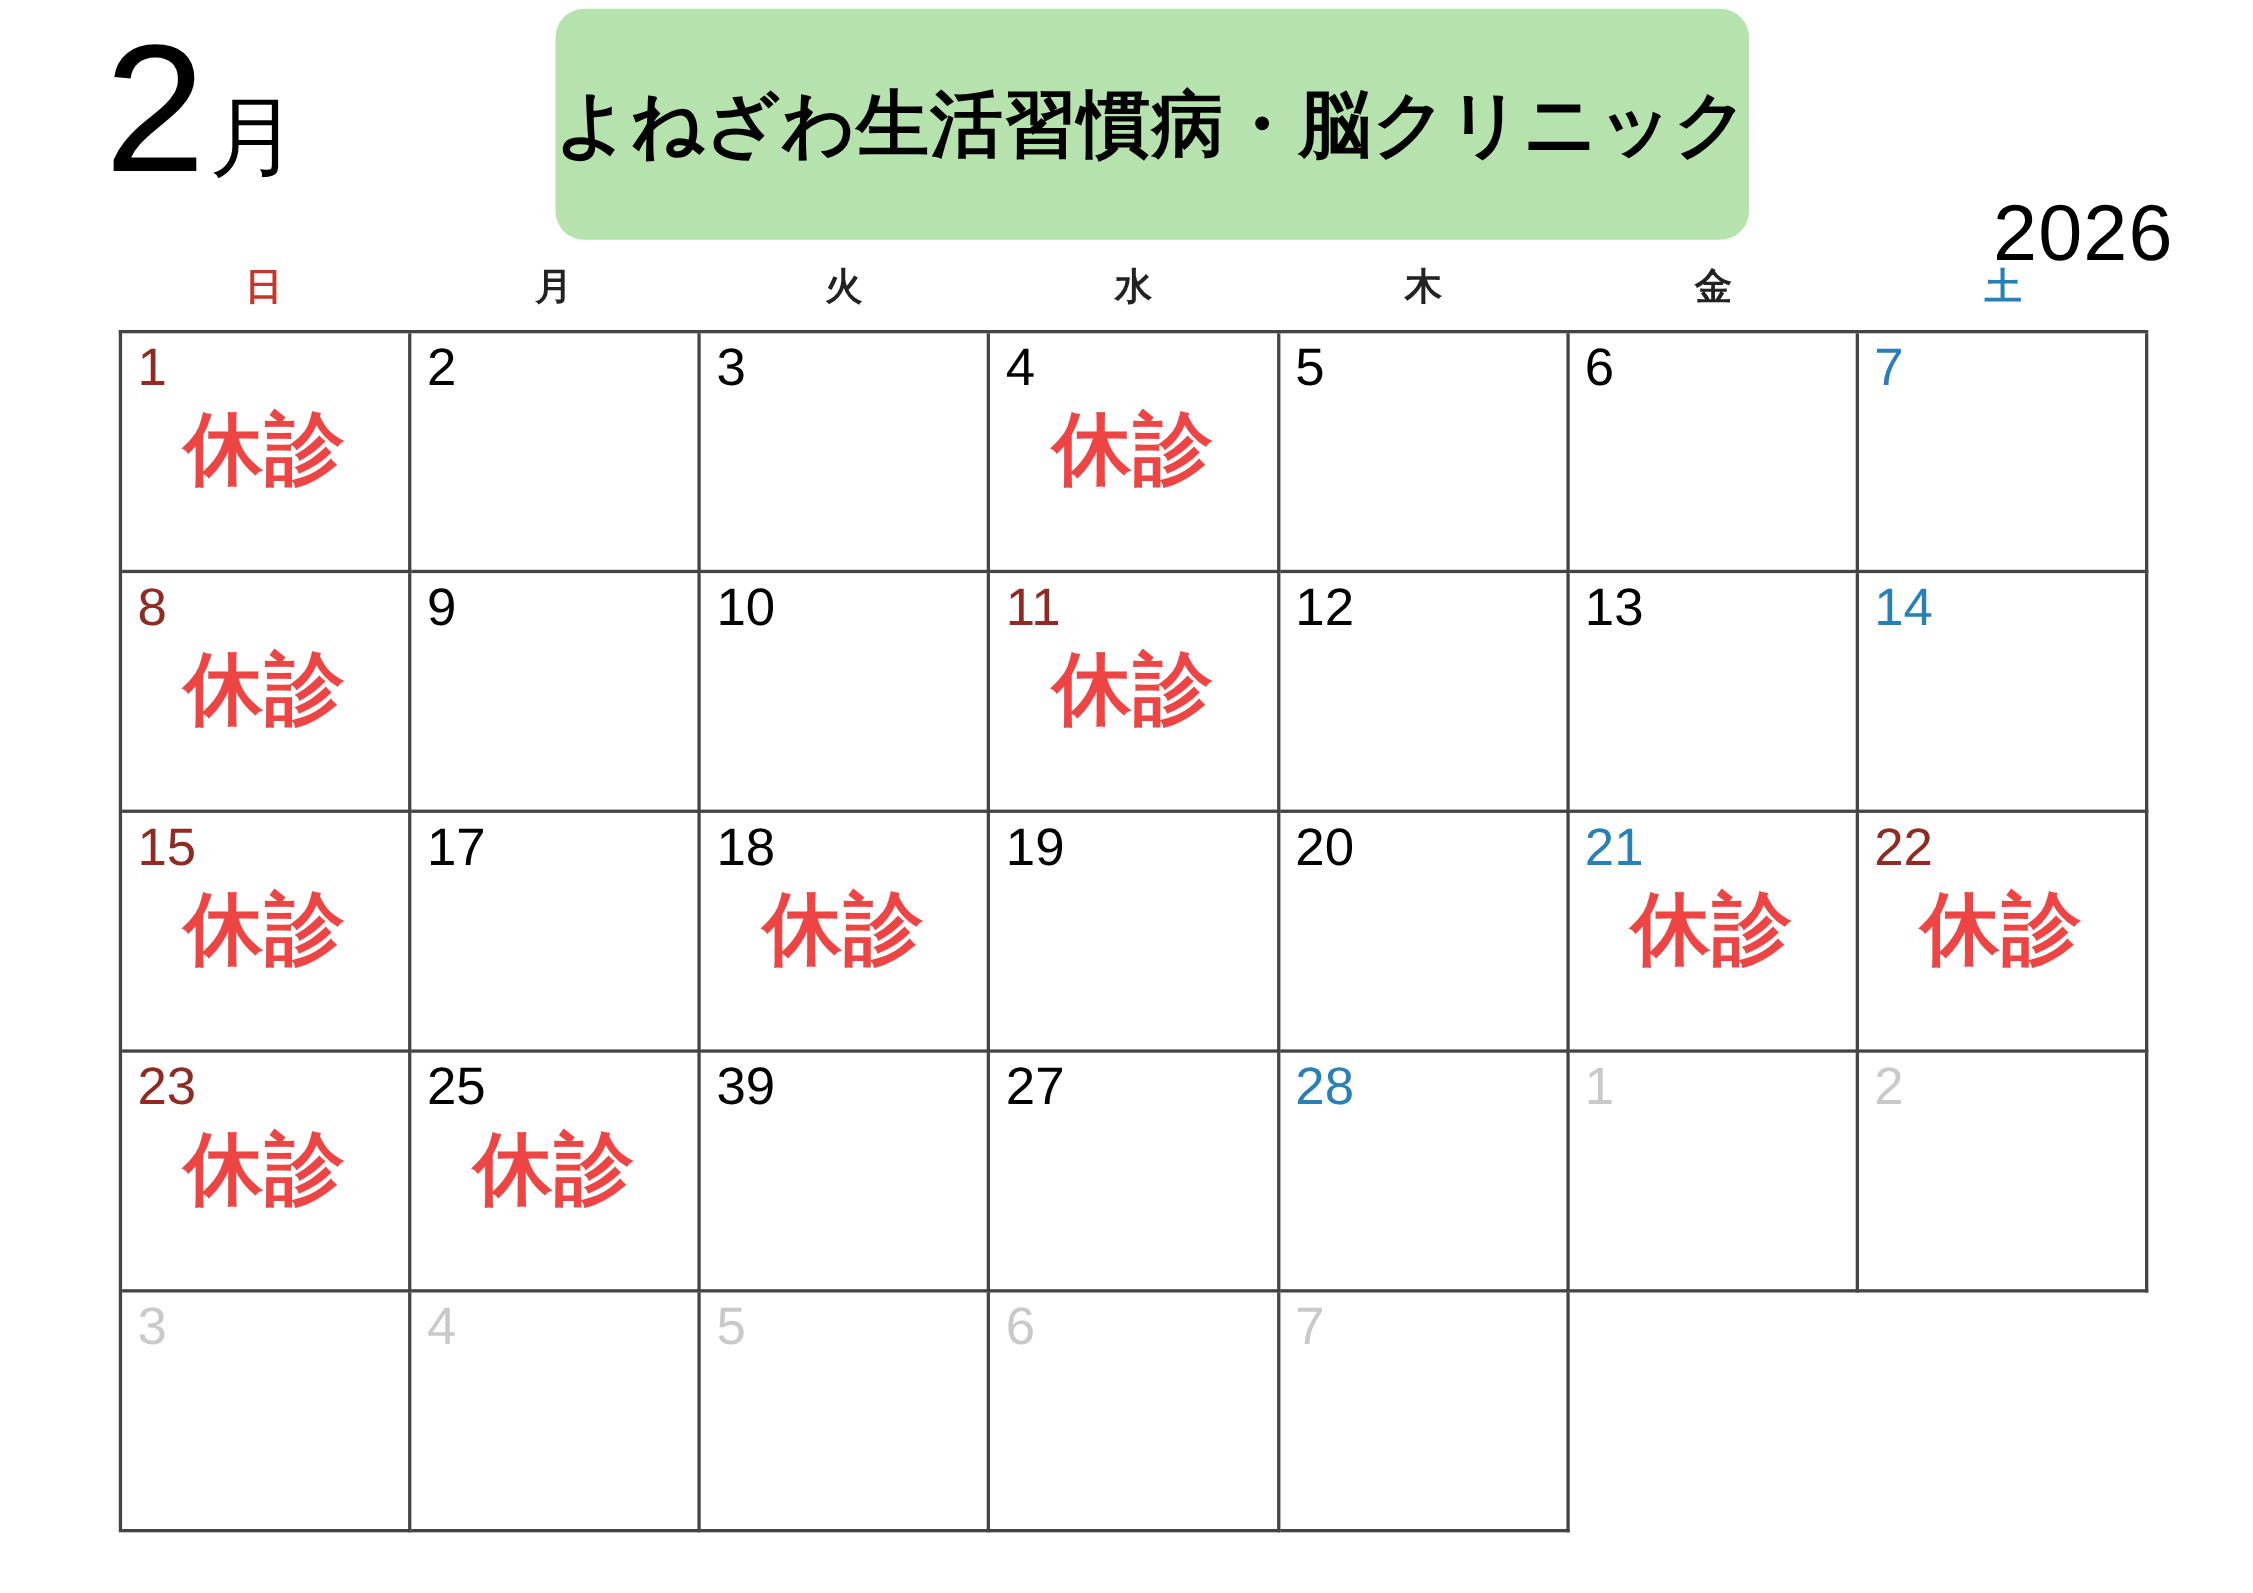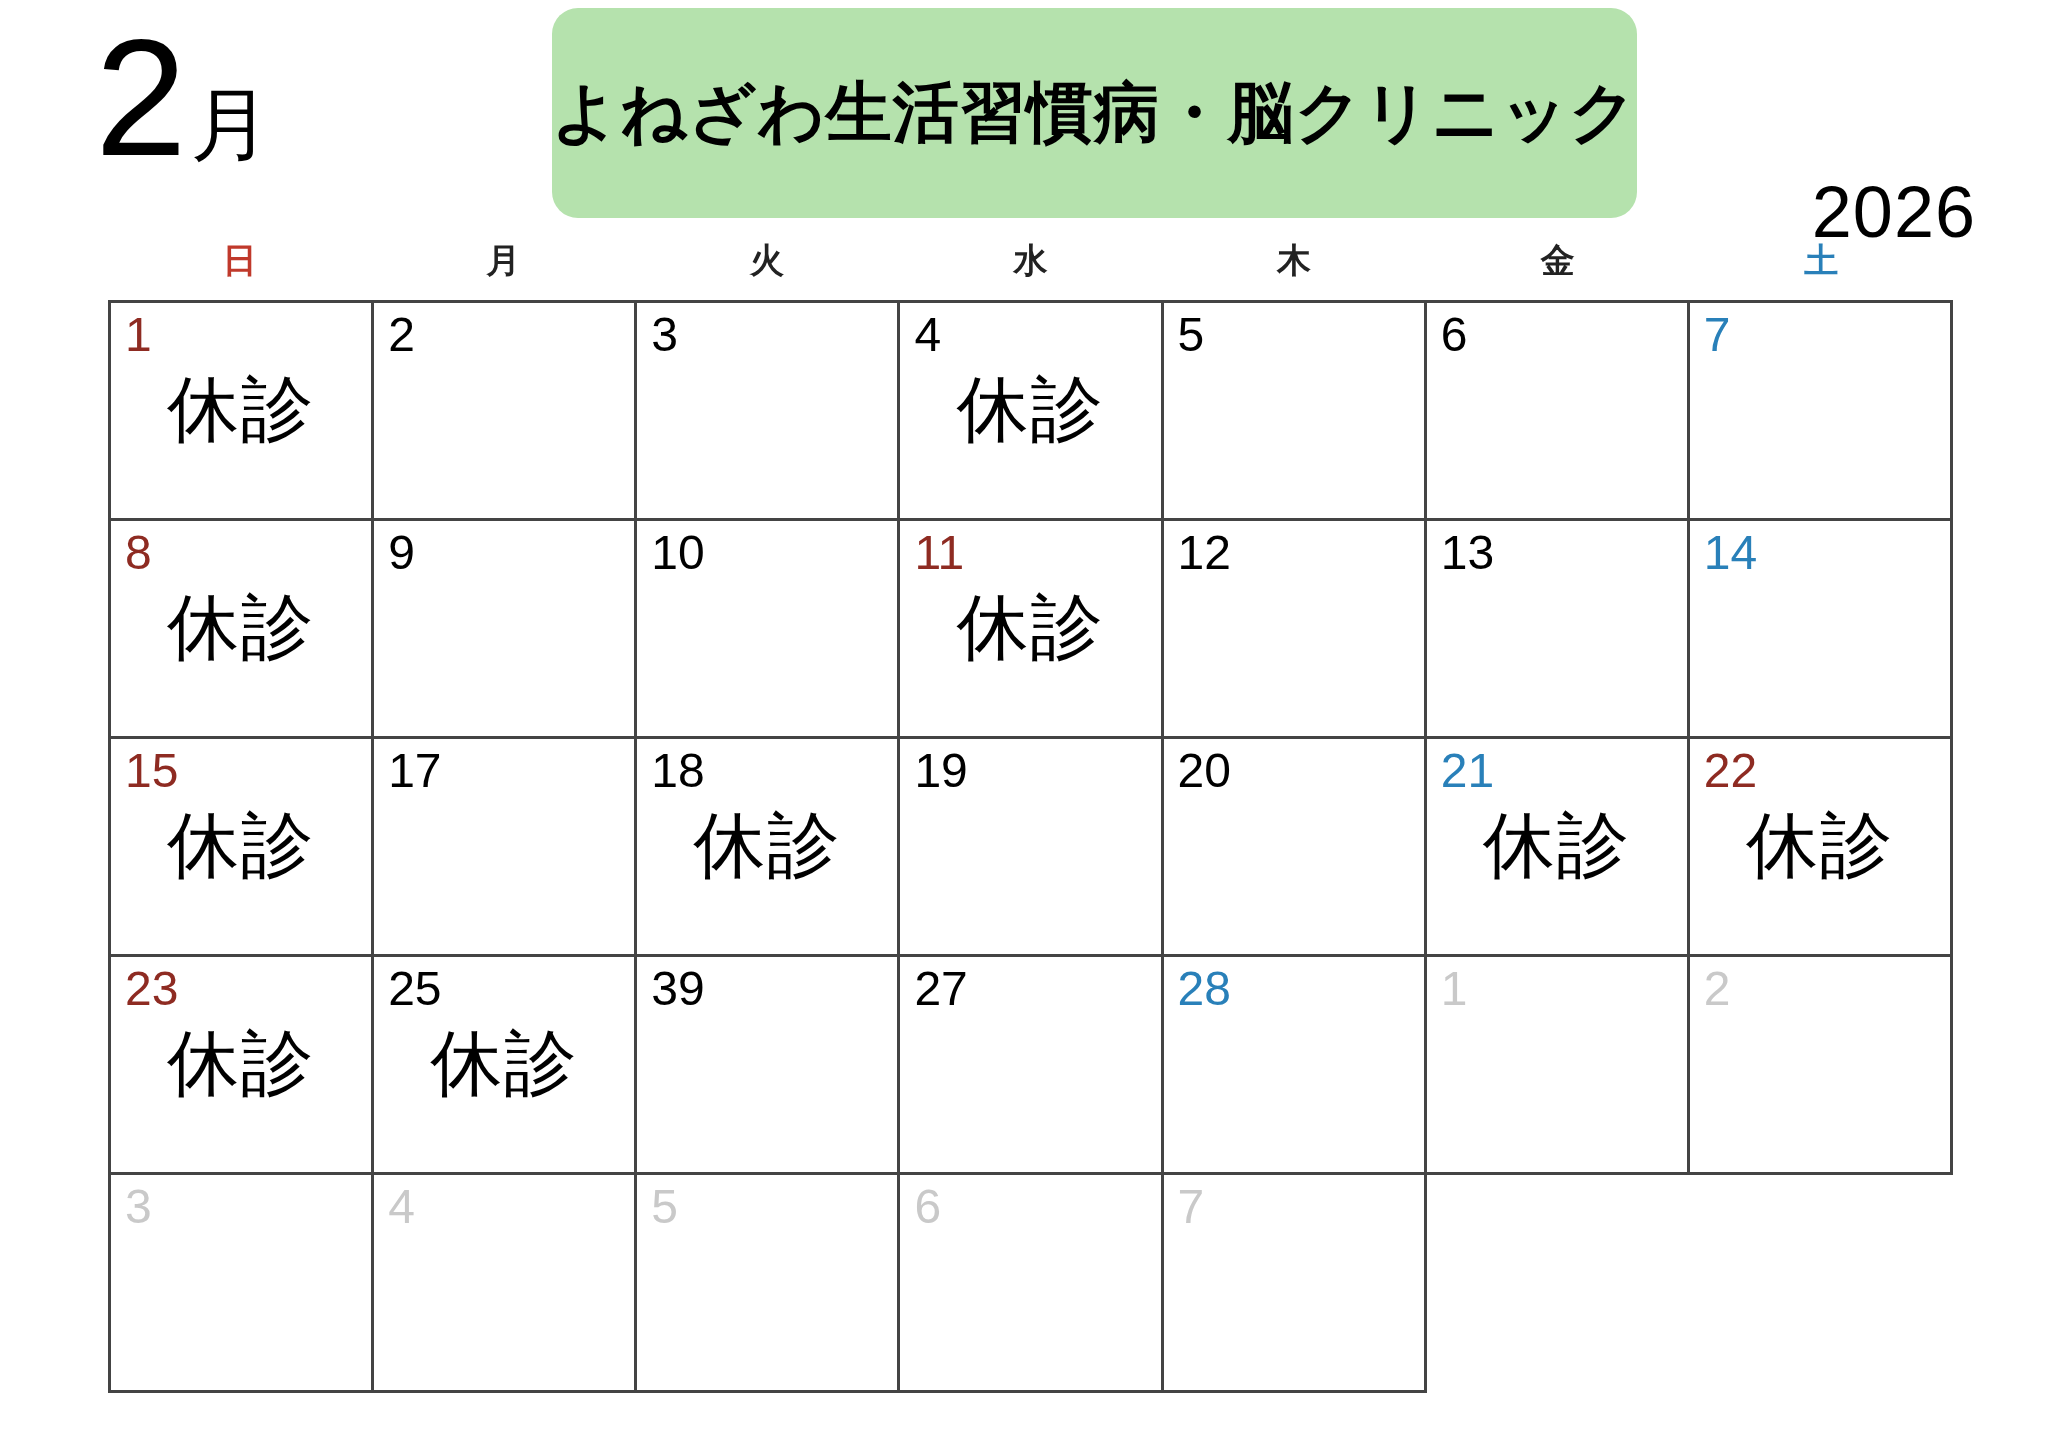--- a/index.html
+++ b/index.html
@@ -53,21 +53,20 @@
     position: absolute;
     left: 505px;
     top: 8px;
     width: 1085px;
     height: 210px;
     background: #b5e2ad;
     border-radius: 26px;
     display: flex;
     align-items: center;
     justify-content: center;
-    margin-left: 47px;
   }
   .clinic-name {
     font-size: 66px;
     font-weight: 700;
     color: #000000;
     letter-spacing: 1px;
     white-space: nowrap;
   }
   .year {
     position: absolute;
@@ -127,22 +126,22 @@
   .daynum.sun { color: #8e2b22; }
   .daynum.sat { color: #2980b9; }
   .daynum.out { color: #c9c9c9; }
   .mark {
     position: absolute;
     left: 0;
     right: 0;
     top: 70px;
     text-align: center;
     font-size: 72px;
-    font-weight: 400;
-    color: #000000;
+    font-weight: 700;
+    color: #ef4444;
     letter-spacing: 2px;
     line-height: 1;
   }
 </style>
 </head>
 <body>
 
 <div class="page">
 
   <div class="header">

